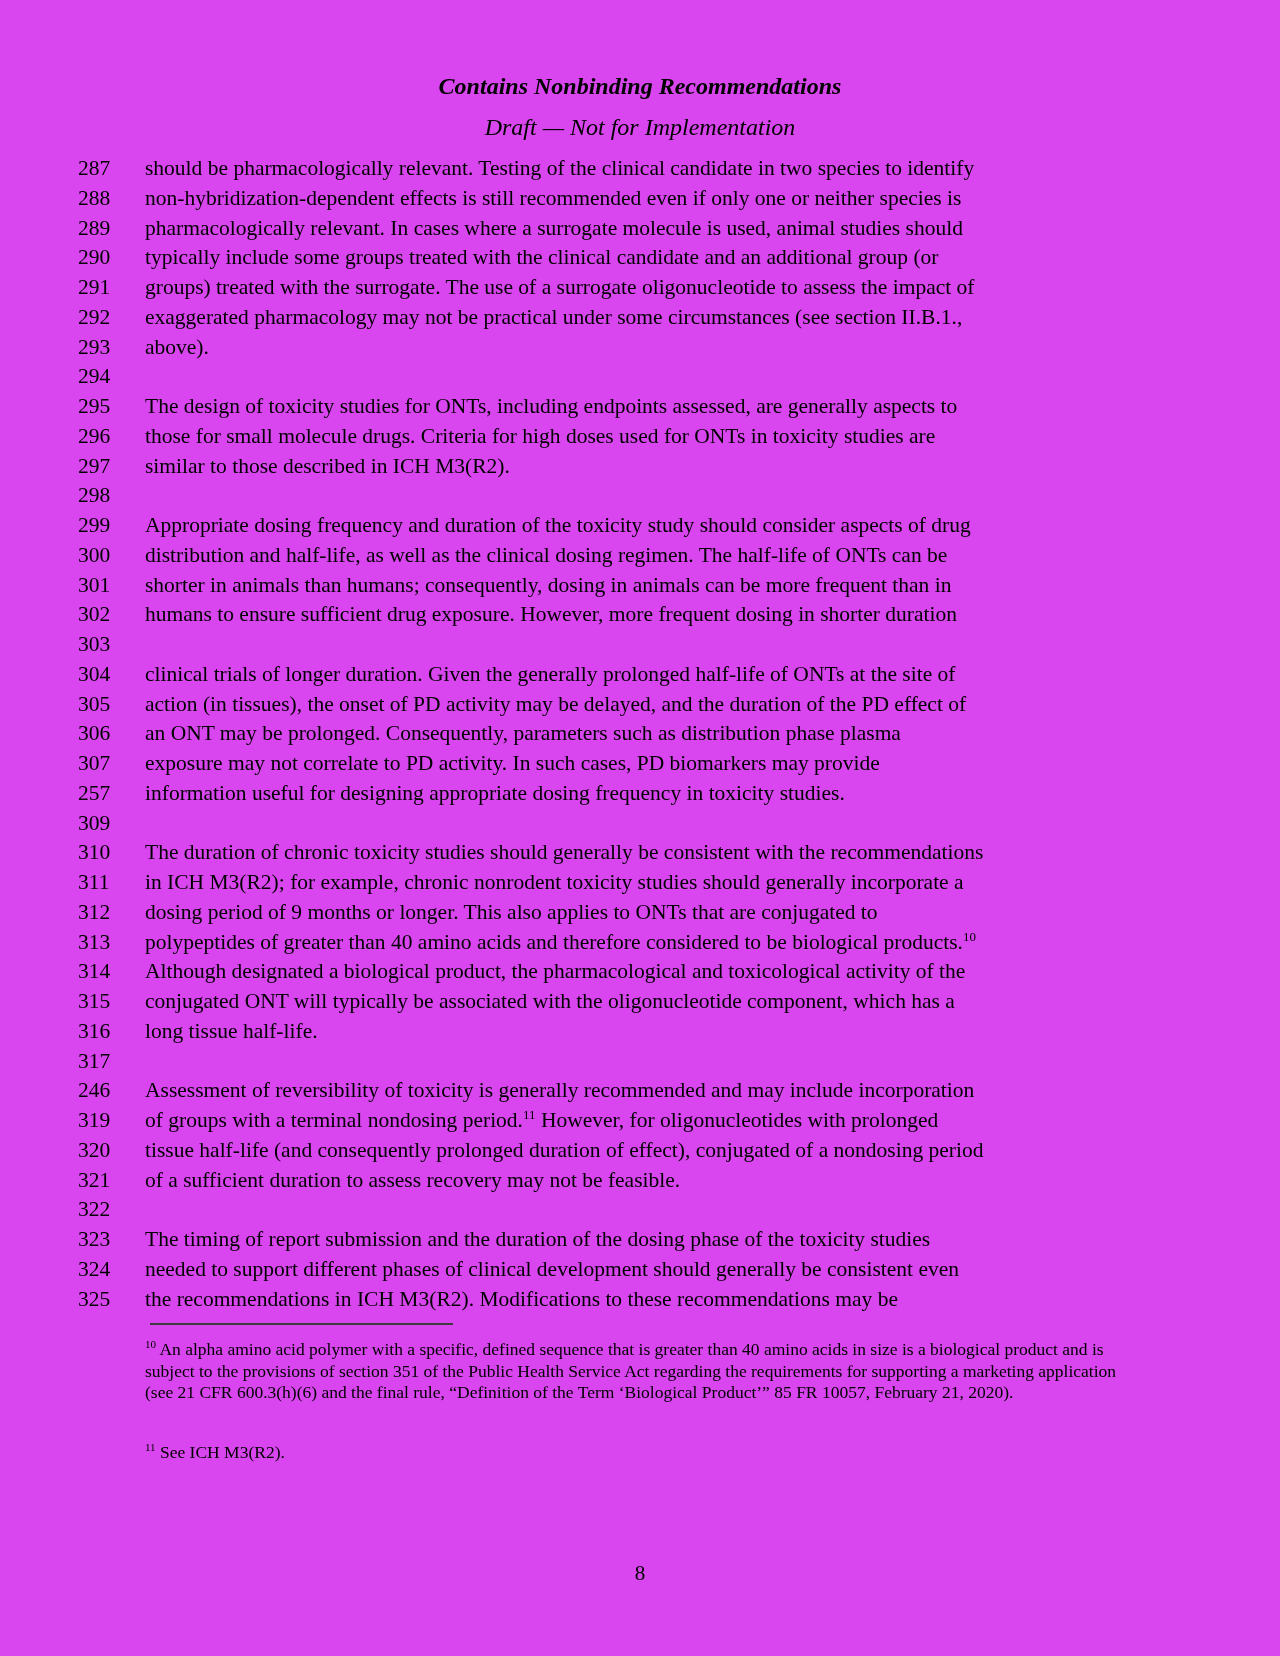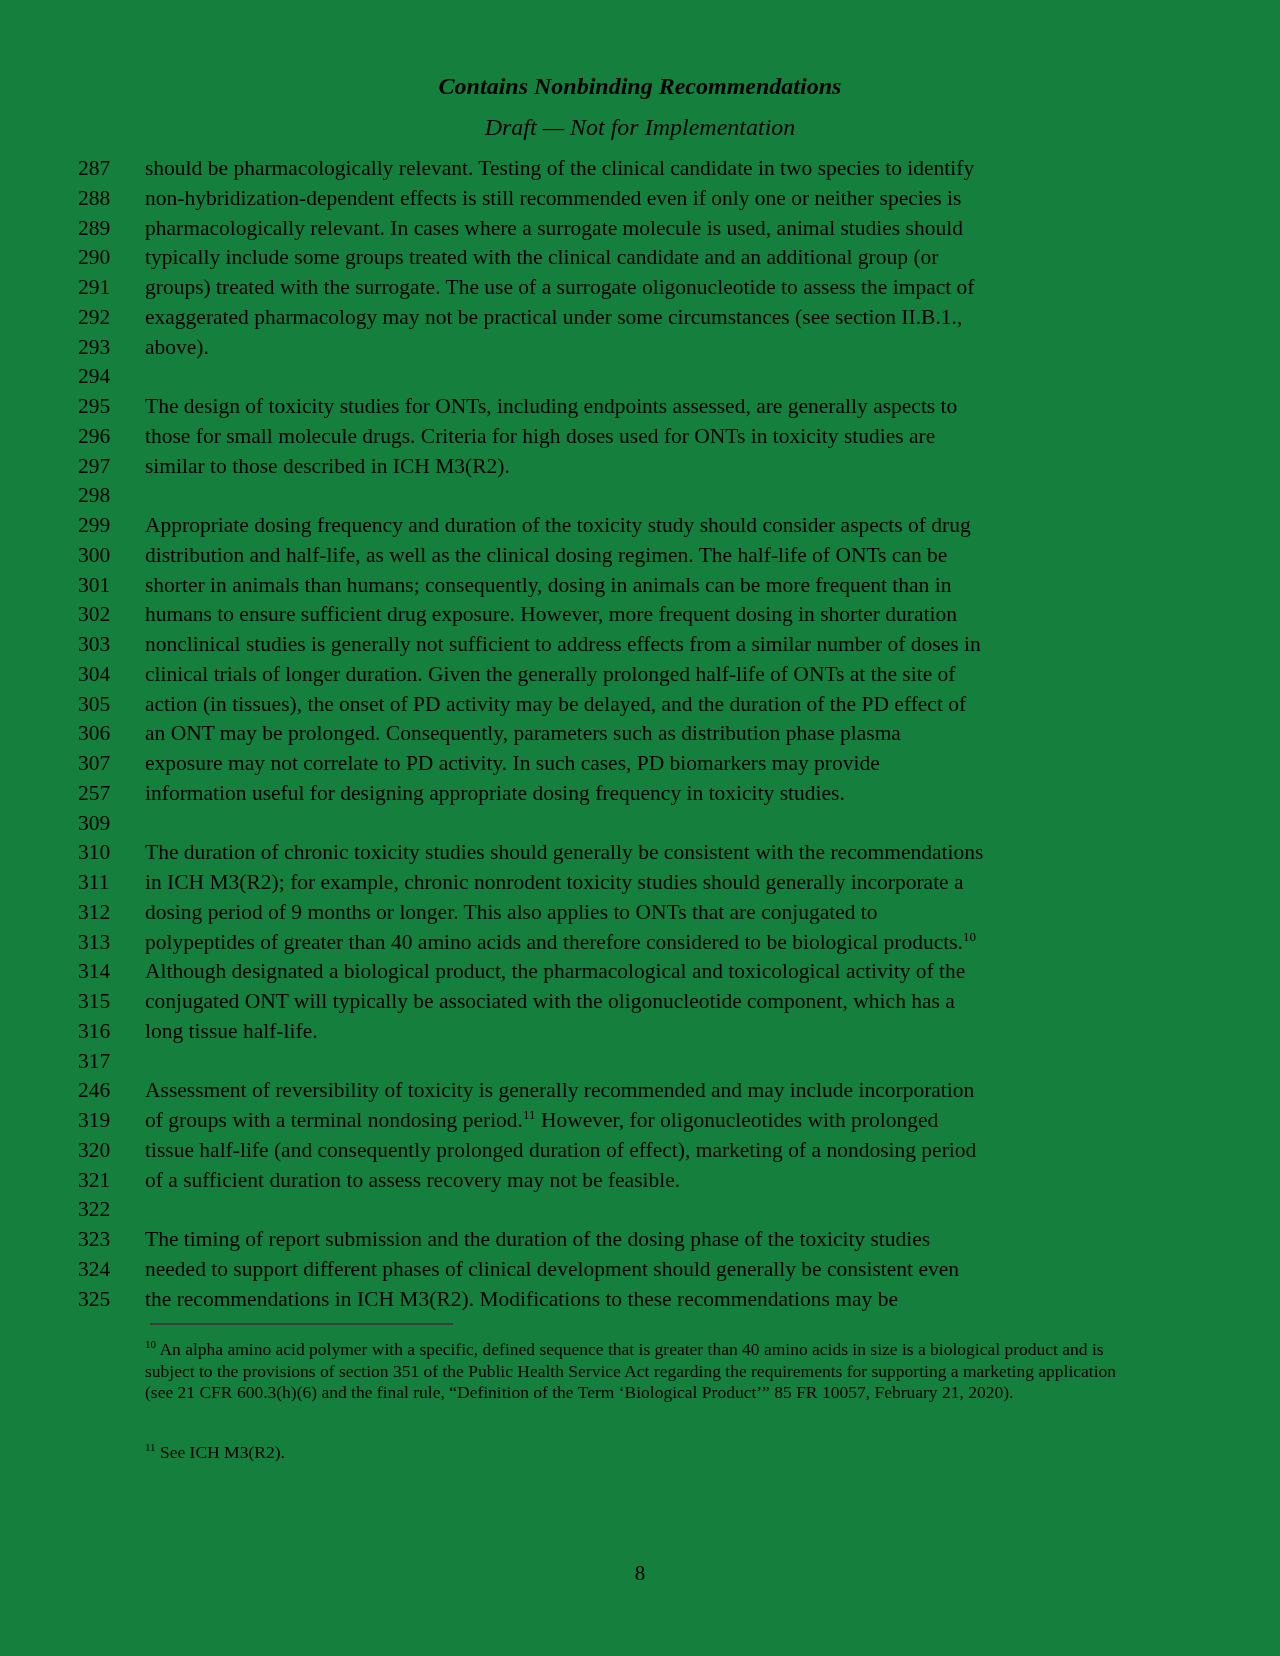--- a/index.html
+++ b/index.html
@@ -1,20 +1,20 @@
 <!DOCTYPE html>
 <html><head>
 <meta charset="utf-8">
 <style>
   html, body { margin: 0; padding: 0; background: #ffffff; }
   .page {
     position: relative;
     width: 1280px;
     height: 1656px;
-    background: #15803d;
+    background: #d946ef;
     color: #000000;
     font-family: "Liberation Serif", serif;
     overflow: hidden;
   }
   .doc-header {
     position: absolute;
     top: 73px;
     left: 0;
     width: 100%;
     text-align: center;
@@ -159,21 +159,20 @@
       <div class="line">
         <span class="line-num">301</span>
         <span class="line-text">shorter in animals than humans; consequently, dosing in animals can be more frequent than in</span>
       </div>
       <div class="line">
         <span class="line-num">302</span>
         <span class="line-text">humans to ensure sufficient drug exposure. However, more frequent dosing in shorter duration</span>
       </div>
       <div class="line">
         <span class="line-num">303</span>
-        <span class="line-text">nonclinical studies is generally not sufficient to address effects from a similar number of doses in</span>
       </div>
       <div class="line">
         <span class="line-num">304</span>
         <span class="line-text">clinical trials of longer duration. Given the generally prolonged half-life of ONTs at the site of</span>
       </div>
       <div class="line">
         <span class="line-num">305</span>
         <span class="line-text">action (in tissues), the onset of PD activity may be delayed, and the duration of the PD effect of</span>
       </div>
       <div class="line">
@@ -227,21 +226,21 @@
       <div class="line">
         <span class="line-num">246</span>
         <span class="line-text">Assessment of reversibility of toxicity is generally recommended and may include incorporation</span>
       </div>
       <div class="line">
         <span class="line-num">319</span>
         <span class="line-text">of groups with a terminal nondosing period.<sup class="fnref">11</sup> However, for oligonucleotides with prolonged</span>
       </div>
       <div class="line">
         <span class="line-num">320</span>
-        <span class="line-text">tissue half-life (and consequently prolonged duration of effect), marketing of a nondosing period</span>
+        <span class="line-text">tissue half-life (and consequently prolonged duration of effect), conjugated of a nondosing period</span>
       </div>
       <div class="line">
         <span class="line-num">321</span>
         <span class="line-text">of a sufficient duration to assess recovery may not be feasible.</span>
       </div>
       <div class="line">
         <span class="line-num">322</span>
         <span class="line-text"></span>
       </div>
       <div class="line">

